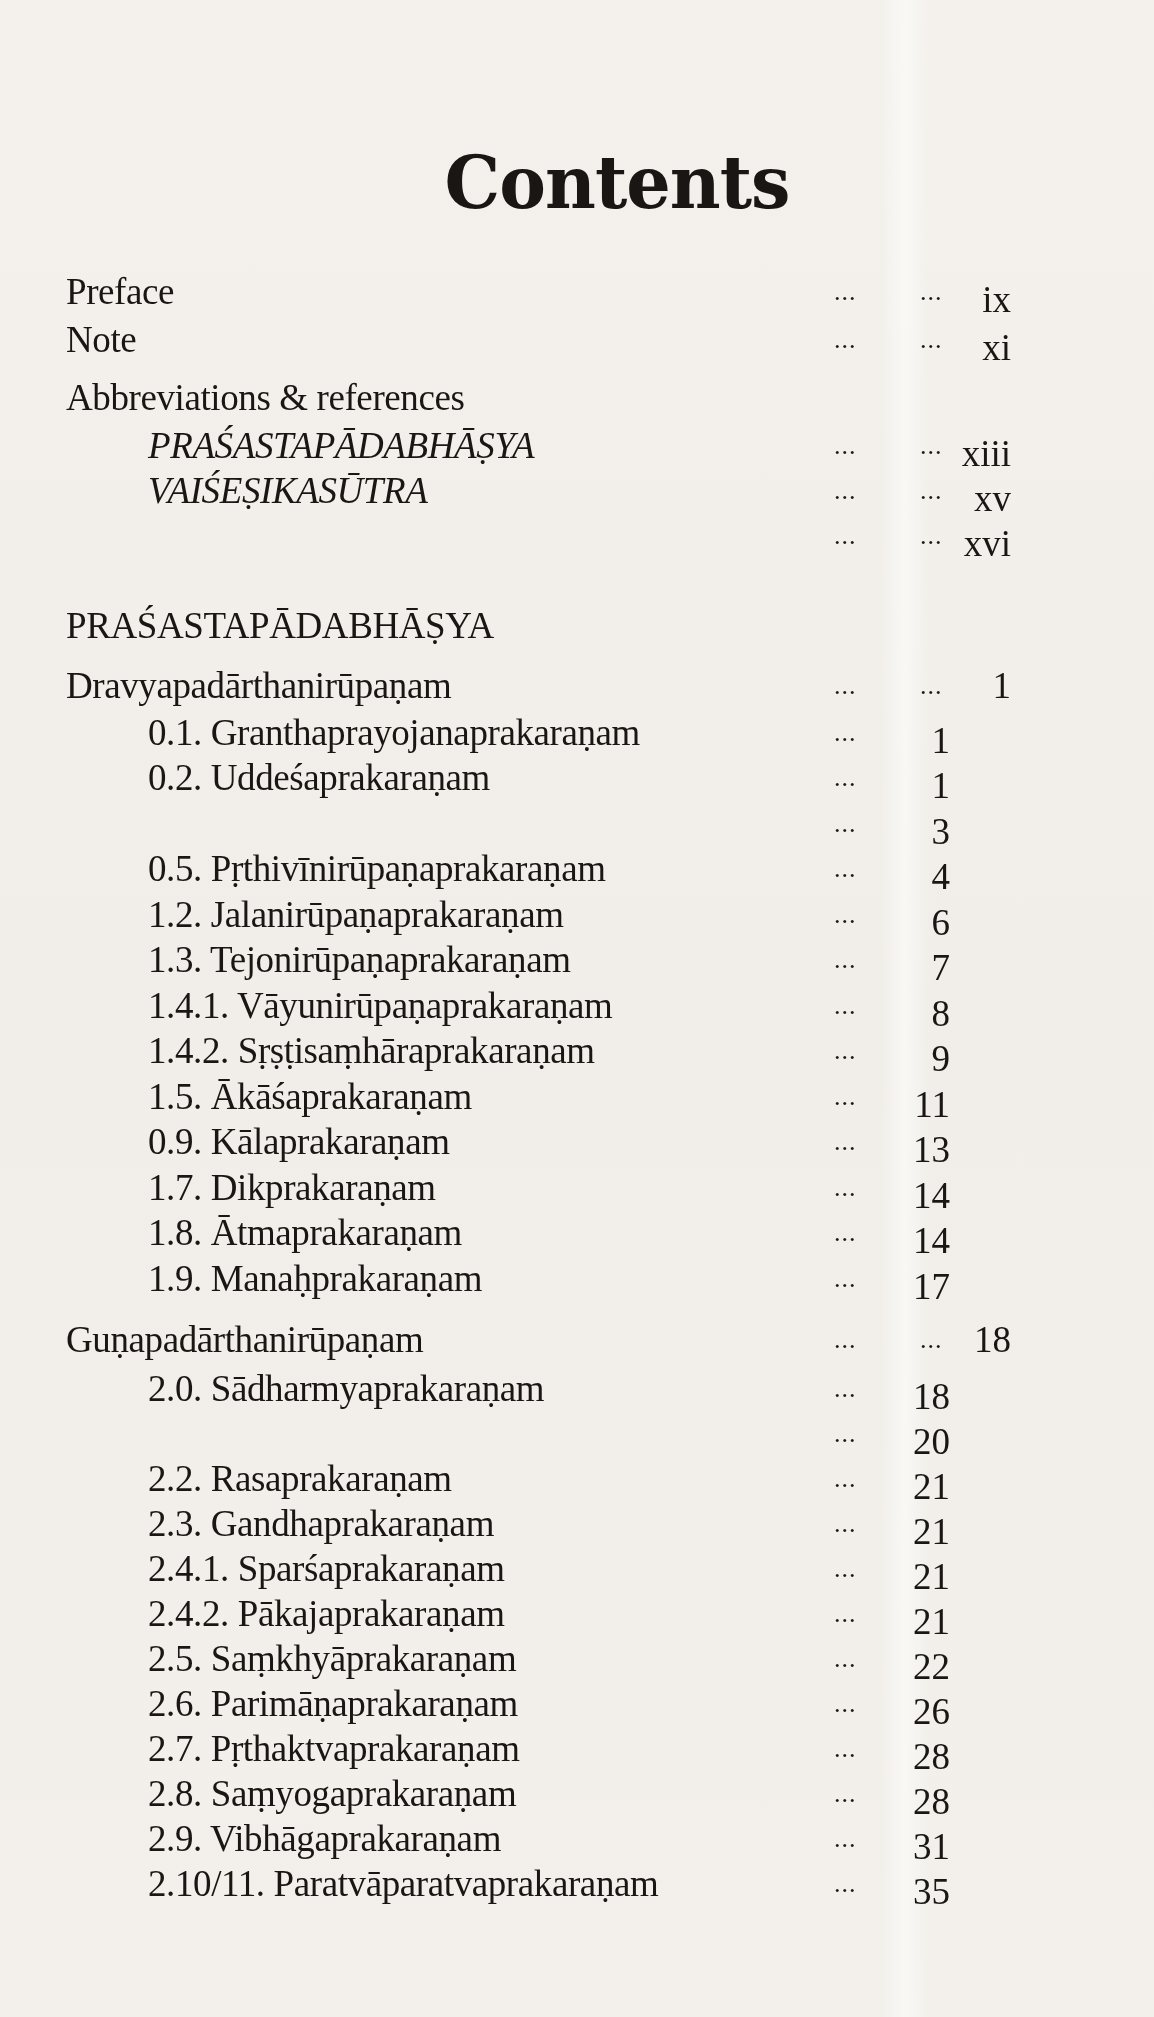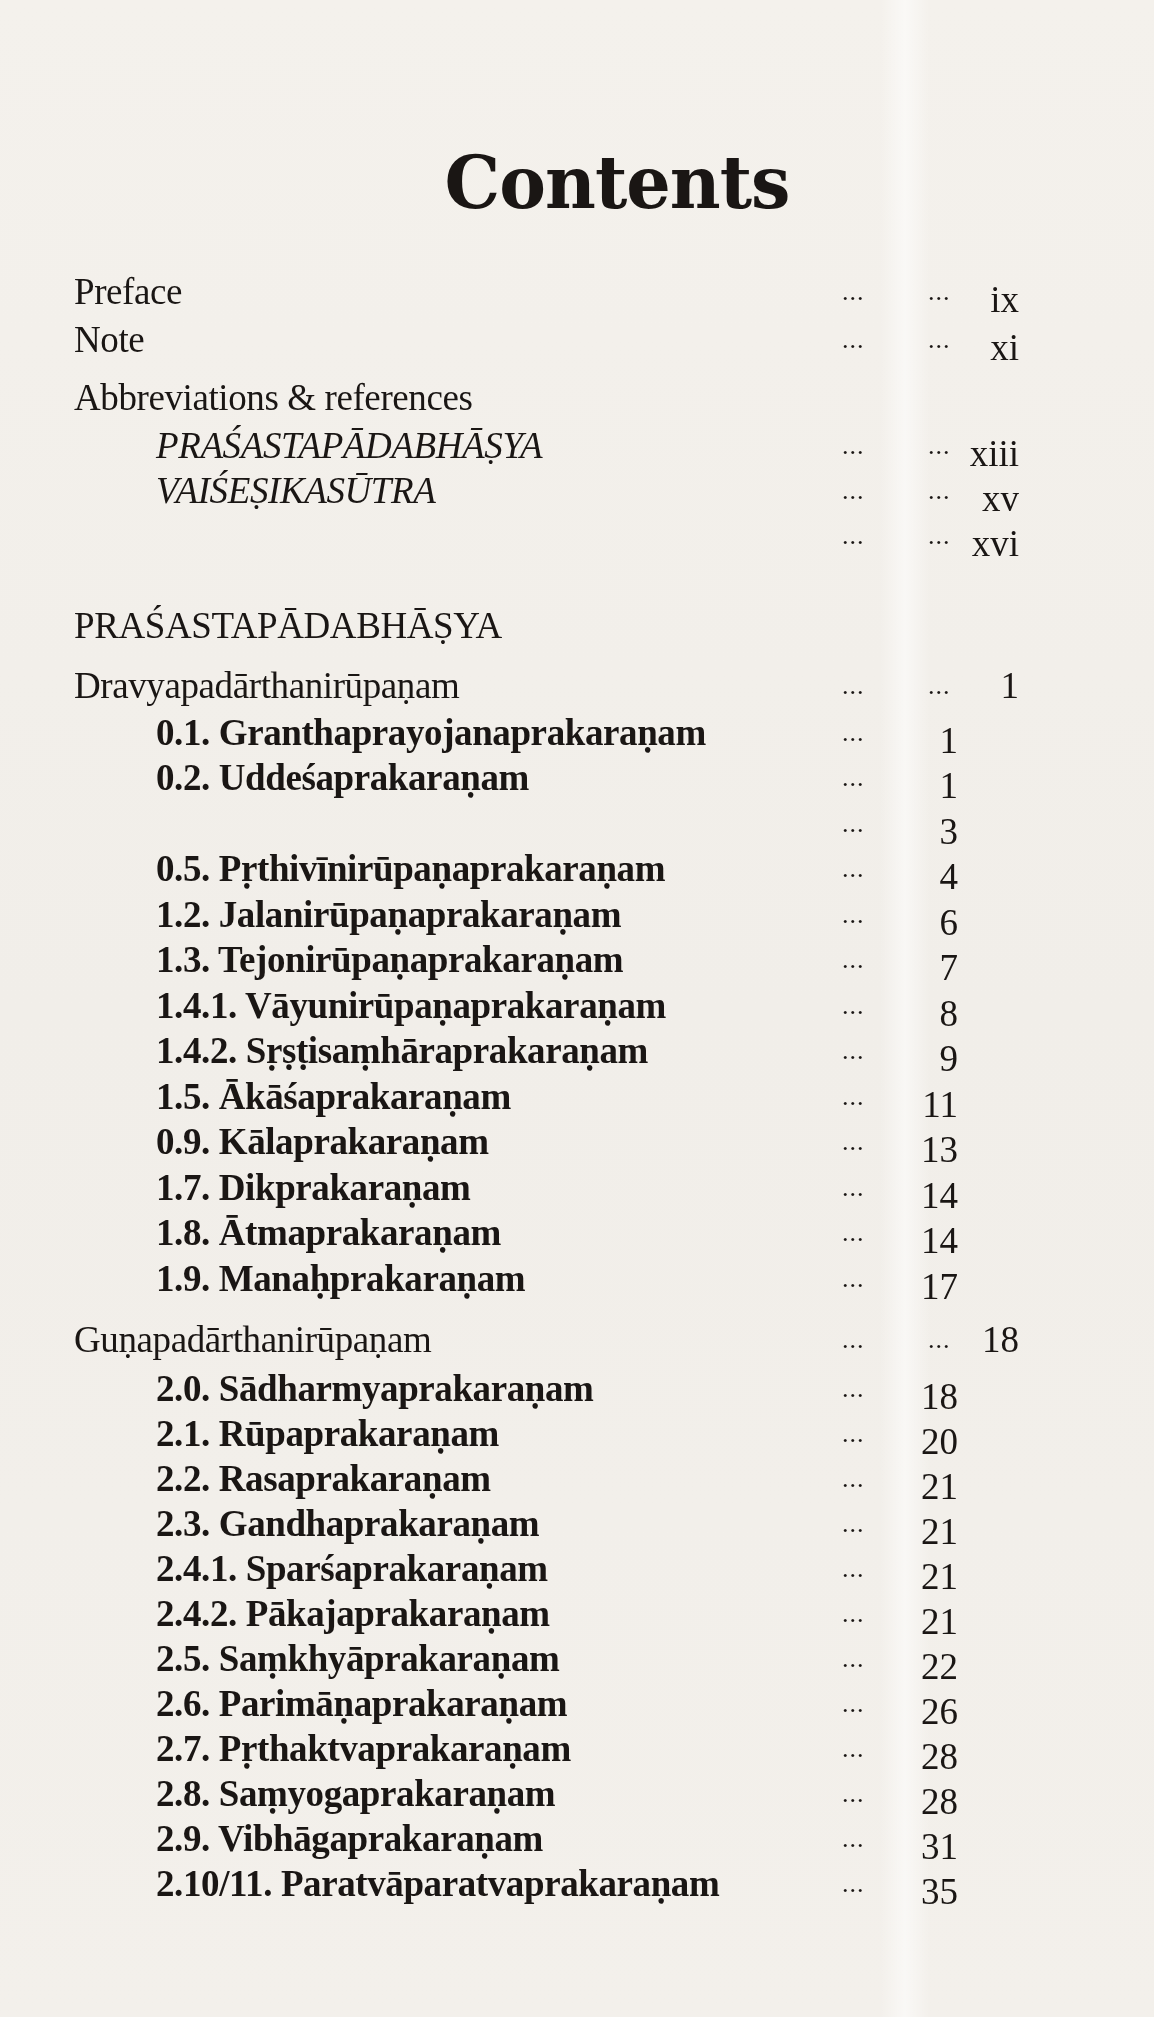--- a/index.html
+++ b/index.html
@@ -16,29 +16,29 @@
       linear-gradient(90deg, rgba(255,255,255,0) 0px, rgba(255,255,255,0) 880px, rgba(255,255,255,0.55) 905px, rgba(255,255,255,0) 930px, rgba(0,0,0,0) 1154px),
       linear-gradient(180deg, #f4f1ec 0%, #f1eee9 50%, #f3f0eb 100%);
   }
   .title {
     position: absolute; left: 0; width: 1154px; text-align: center;
     top: 148px; font-size: 70px; line-height: 70px;
     font-family: "DejaVu Serif", "Liberation Serif", serif; font-weight: bold;
     letter-spacing: -1px; transform: scaleY(1.05);
     padding-left: 80px; box-sizing: border-box;
   }
-  .row { position: absolute; left: 16px; width: 1079px; height: 44px; font-size: 37px; line-height: 44px; white-space: nowrap; }
+  .row { position: absolute; left: 8px; width: 1079px; height: 44px; font-size: 37px; line-height: 44px; white-space: nowrap; }
   .row .lbl { position: absolute; top: 0; letter-spacing: -0.4px; transform-origin: left center; }
   .row .d1, .row .d2 { position: absolute; top: 0; font-size: 26px; letter-spacing: 1px; }
   .row .d1 { left: 826px; }
   .row .d2 { left: 912px; }
   .row .pg { position: absolute; top: 0; text-align: right; margin-top: 8px; }
   .top .lbl { left: 58px; }
   .top .pg { right: 76px; width: 120px; }
-  .sub .lbl { left: 140px; font-weight: bold; }
+  .sub .lbl { left: 140px; }
   .sub .d1 { left: 826px; }
   .sub .pg { left: 880px; width: 62px; }
   .hdr .pg { right: 76px; width: 120px; top: -8px; }
   .abbr .lbl { left: 140px; font-style: italic; }
   .abbr .pg { right: 76px; width: 120px; }
   .section .lbl { left: 58px; }
 </style>
 </head>
 <body>
 
@@ -162,21 +162,20 @@
     <span class="d2">...</span>
     <span class="pg">18</span>
   </div>
 
   <div class="row sub" style="top:1367px">
       <span class="lbl">2.0. Sādharmyaprakaraṇam</span>
       <span class="d1">...</span>
       <span class="pg">18</span>
     </div>
   <div class="row sub" style="top:1412px">
-      <span class="lbl">2.1. Rūpaprakaraṇam</span>
       <span class="d1">...</span>
       <span class="pg">20</span>
     </div>
   <div class="row sub" style="top:1457px">
       <span class="lbl">2.2. Rasaprakaraṇam</span>
       <span class="d1">...</span>
       <span class="pg">21</span>
     </div>
   <div class="row sub" style="top:1502px">
       <span class="lbl">2.3. Gandhaprakaraṇam</span>

